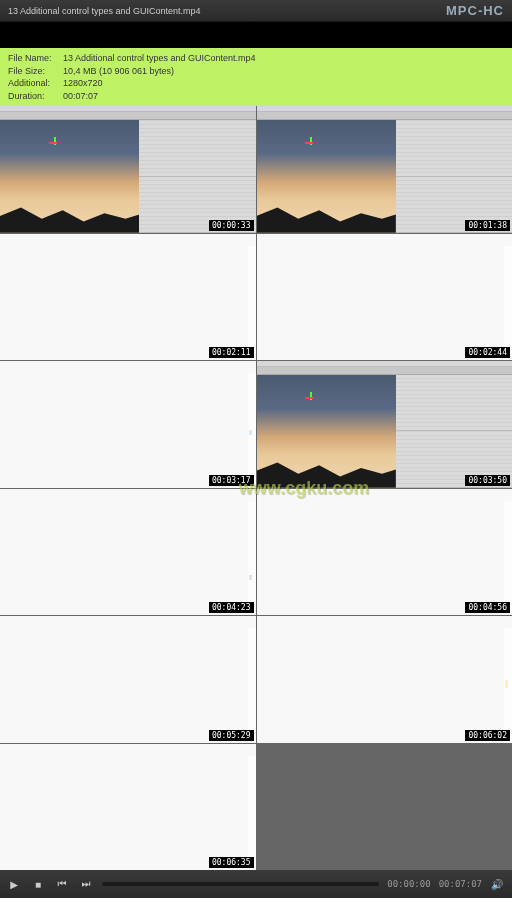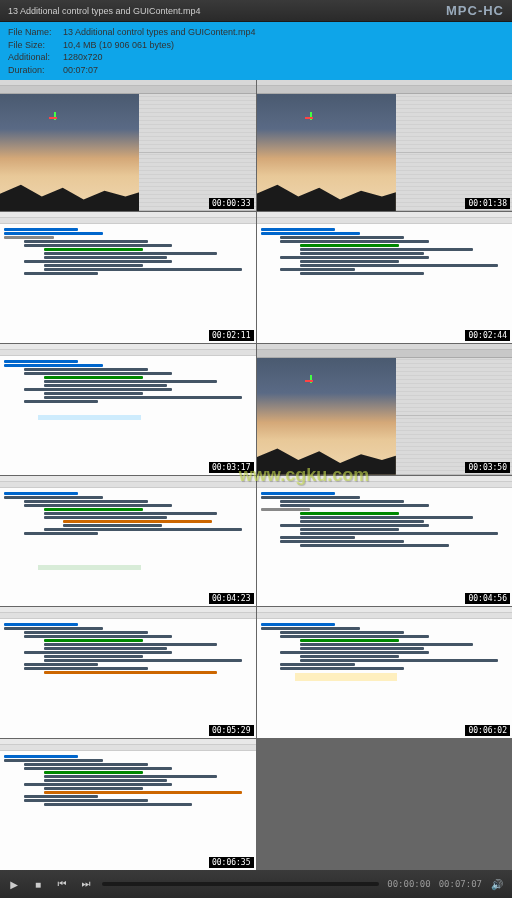--- a/index.html
+++ b/index.html
@@ -1,38 +1,38 @@
 <!DOCTYPE html>
 <html><head>
 <meta charset="utf-8">
 <style>
 * { margin: 0; padding: 0; box-sizing: border-box; }
 body { width: 512px; height: 898px; background: #000; font-family: Arial, sans-serif; overflow: hidden; }
 .player { width: 100%; height: 100%; display: flex; flex-direction: column; }
 .titlebar { background: linear-gradient(#3a3a3a, #2a2a2a); height: 22px; display: flex; justify-content: space-between; align-items: center; padding: 0 8px; border-bottom: 1px solid #1a1a1a; }
 .title { color: #ccc; font-size: 9px; }
 .logo { color: #9ab; font-size: 13px; font-weight: bold; letter-spacing: 1px; }
-.info { background: #0ea5e9; padding: 4px 8px; font-size: 9px; color: #333; line-height: 1.4; }
+.info { background: #bef264; padding: 4px 8px; font-size: 9px; color: #333; line-height: 1.4; margin-top: 26px; }
 .info-row { display: flex; }
 .info-label { min-width: 55px; }
 .content { flex: 1; background: #888; position: relative; overflow: hidden; }
 .grid { display: grid; grid-template-columns: 1fr 1fr; grid-template-rows: repeat(6, 1fr); width: 100%; height: 100%; gap: 1px; background: #666; }
 .thumb { background: #f97316; position: relative; overflow: hidden; }
 .thumb-unity { display: flex; flex-direction: column; }
 .unity-menu { height: 6px; background: #d8d8d8; border-bottom: 1px solid #bbb; }
 .unity-toolbar { height: 8px; background: #c8c8c8; border-bottom: 1px solid #aaa; }
 .unity-body { flex: 1; display: flex; }
 .unity-scene { flex: 1.2; background: linear-gradient(#4a5a70 0%, #5a6a85 30%, #d4a878 55%, #e8c898 70%, #f0d8b0 100%); position: relative; }
 .unity-mountain { position: absolute; bottom: 0; left: 0; right: 0; height: 25%; background: #1a1a1a; clip-path: polygon(0 100%, 0 40%, 15% 10%, 30% 50%, 45% 20%, 60% 60%, 75% 30%, 90% 50%, 100% 35%, 100% 100%); }
 .unity-gizmo { position: absolute; top: 15%; left: 35%; width: 12px; height: 12px; }
 .unity-gizmo::before { content: ''; position: absolute; width: 2px; height: 8px; background: #4f4; left: 5px; }
 .unity-gizmo::after { content: ''; position: absolute; width: 8px; height: 2px; background: #f44; top: 5px; }
 .unity-panels { flex: 1; background: #dadada; display: flex; flex-direction: column; }
 .unity-panel { flex: 1; border-bottom: 1px solid #bbb; background: repeating-linear-gradient(0deg, #dadada 0px, #dadada 3px, #d0d0d0 3px, #d0d0d0 4px); }
-.thumb-code { background: #f8f8f8; display: flex; flex-direction: column; }
+.thumb-code { background: #f8f8f8; display: flex; flex-direction: column; align-items: flex-end; }
 .code-menu { height: 6px; background: #e8e8e8; border-bottom: 1px solid #ccc; }
 .code-tabs { height: 6px; background: #e0e0e0; border-bottom: 1px solid #ccc; }
 .code-body { flex: 1; background: #fdfdfd; padding: 4px; position: relative; }
 .code-line { height: 3px; background: #456; margin-bottom: 1px; border-radius: 1px; }
 .cl-20 { width: 20%; } .cl-30 { width: 30%; } .cl-40 { width: 40%; } .cl-50 { width: 50%; } .cl-60 { width: 60%; } .cl-70 { width: 70%; } .cl-80 { width: 80%; }
 .cl-i1 { margin-left: 8%; } .cl-i2 { margin-left: 16%; } .cl-i3 { margin-left: 24%; }
 .cl-blue { background: #06c; } .cl-green { background: #080; } .cl-gray { background: #888; } .cl-orange { background: #c60; }
 .timestamp { position: absolute; bottom: 2px; right: 2px; background: #000; color: #fff; font-size: 8px; padding: 1px 3px; font-family: monospace; }
 .watermark { position: absolute; top: 50%; left: 50%; transform: translate(-50%, -50%); color: rgba(200, 220, 80, 0.6); font-size: 18px; font-weight: bold; pointer-events: none; z-index: 10; text-shadow: 1px 1px 1px rgba(0,0,0,0.2); margin-left: 48px; }
 .controls { height: 28px; background: linear-gradient(#3a3a3a, #2a2a2a); display: flex; align-items: center; padding: 0 6px; gap: 8px; }

